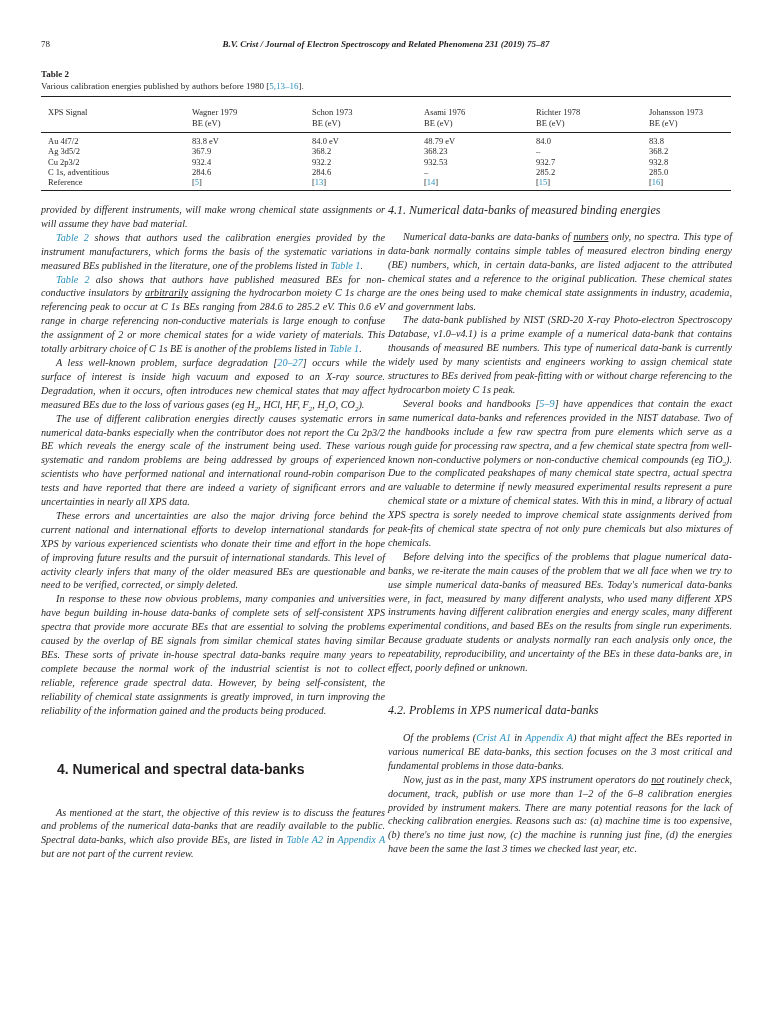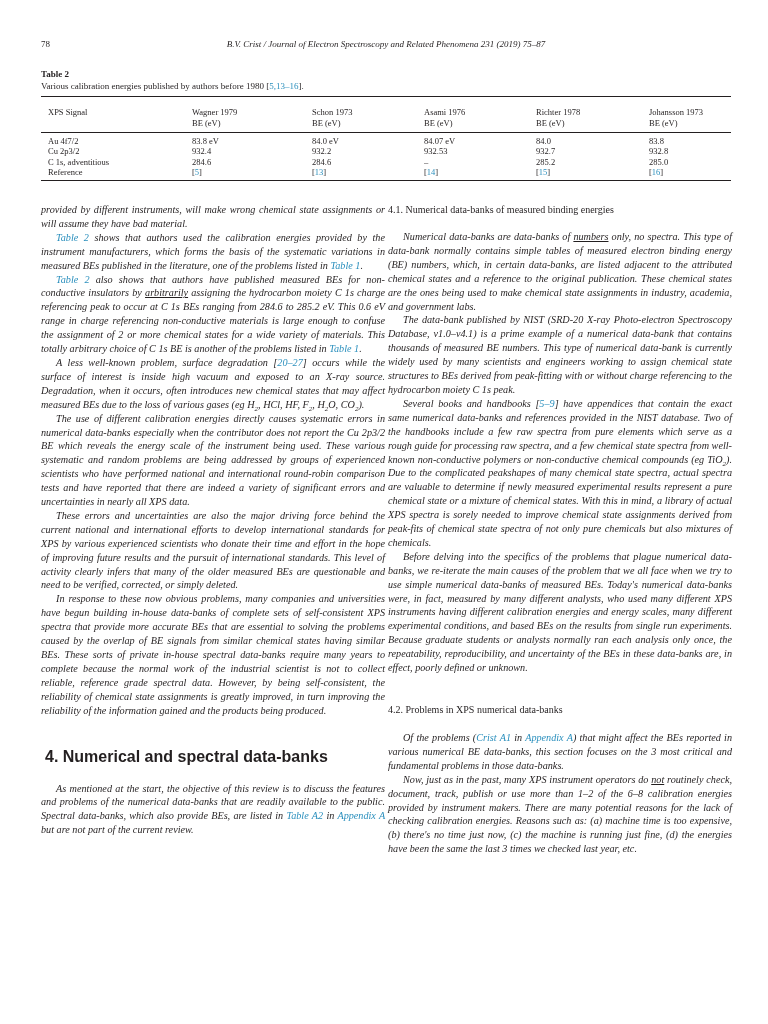--- a/index.html
+++ b/index.html
@@ -4,21 +4,21 @@
 <style>
   html, body { margin: 0; padding: 0; background: #ffffff; }
   body {
     width: 768px; height: 1024px; position: relative; overflow: hidden;
     font-family: "Liberation Serif", "DejaVu Serif", serif;
     color: #231f20;
   }
   .abs { position: absolute; }
   .running-head { top: 39px; left: 41px; width: 690px; font-size: 9px; }
   .page-num { position: absolute; left: 0; top: 0; }
-  .journal { position: absolute; left: 0; right: 0; text-align: center; font-style: italic; }
+  .journal { position: absolute; left: 0; right: 0; text-align: center; font-style: italic; font-weight: bold; }
   .table-label { top: 69px; left: 41px; font-size: 9px; font-weight: bold; }
   .table-caption { top: 81px; left: 41px; font-size: 9px; text-align: center; }
   .link { color: #2a8fbd; }
   table.calib {
     position: absolute; top: 96px; left: 41px; width: 690px;
     border-collapse: collapse; font-size: 8.5px;
     border-top: 1px solid #231f20; border-bottom: 1px solid #231f20;
   }
   table.calib th { font-weight: normal; text-align: left; vertical-align: top; padding: 10px 0 3px 0; line-height: 11px; border-bottom: 1px solid #231f20; }
   table.calib td { padding: 0; line-height: 10.3px; vertical-align: top; }
@@ -30,22 +30,22 @@
   table.calib .c3 { width: 112px; margin-left: 28px; }
   table.calib .c4 { width: 113px; }
   .col {
     position: absolute; width: 344px; font-size: 10.2px; line-height: 13.9px;
     text-align: justify; hyphens: manual;
   }
   .col.left { left: 41px; top: 203px; }
   .col.right { left: 388px; top: 203px; }
   .col p { margin: 0; text-indent: 15px; font-style: italic; }
   .col p.noindent { text-indent: 0; }
-  .col h2 { margin: 4px; font-size: 16px; font-weight: bold; line-height: 14px; font-family: "Liberation Sans", "DejaVu Sans", sans-serif; }
-  .col h3 { margin: 0; font-size: 10px; font-weight: normal; line-height: 14px; }
+  .col h2 { margin: 16px; font-size: 14px; font-weight: bold; line-height: 14px; font-family: "Liberation Sans", "DejaVu Sans", sans-serif; }
+  .col h3 { margin: 0; font-size: 12px; font-weight: normal; font-style: italic; line-height: 14px; }
   .u { text-decoration: underline; }
   sub { font-size: 7px; line-height: 0; }
 </style>
 </head>
 <body>
 
 <div class="abs running-head">
   <span class="page-num">78</span>
   <span class="journal">B.V. Crist / Journal of Electron Spectroscopy and Related Phenomena 231 (2019) 75–87</span>
 </div>
@@ -62,23 +62,31 @@
       <th class="c3"><span>Asami 1976</span><br><span>BE (eV)</span></th>
       <th class="c4"><span>Richter 1978</span><br><span>BE (eV)</span></th>
       <th><span>Johansson 1973</span><br><span>BE (eV)</span></th>
     </tr>
   </thead>
   <tbody>
     <tr>
       <td class="c0">Au 4f7/2</td>
       <td>83.8 eV</td>
       <td>84.0 eV</td>
-      <td>84.07 eV</td>
+      <td>48.79 eV</td>
       <td>84.0</td>
       <td>83.8</td>
+    </tr>
+    <tr>
+      <td class="c0">Ag 3d5/2</td>
+      <td>367.9</td>
+      <td>368.2</td>
+      <td>368.23</td>
+      <td>–</td>
+      <td>368.2</td>
     </tr>
     <tr>
       <td class="c0">Cu 2p3/2</td>
       <td>932.4</td>
       <td>932.2</td>
       <td>932.53</td>
       <td>932.7</td>
       <td>932.8</td>
     </tr>
     <tr>

